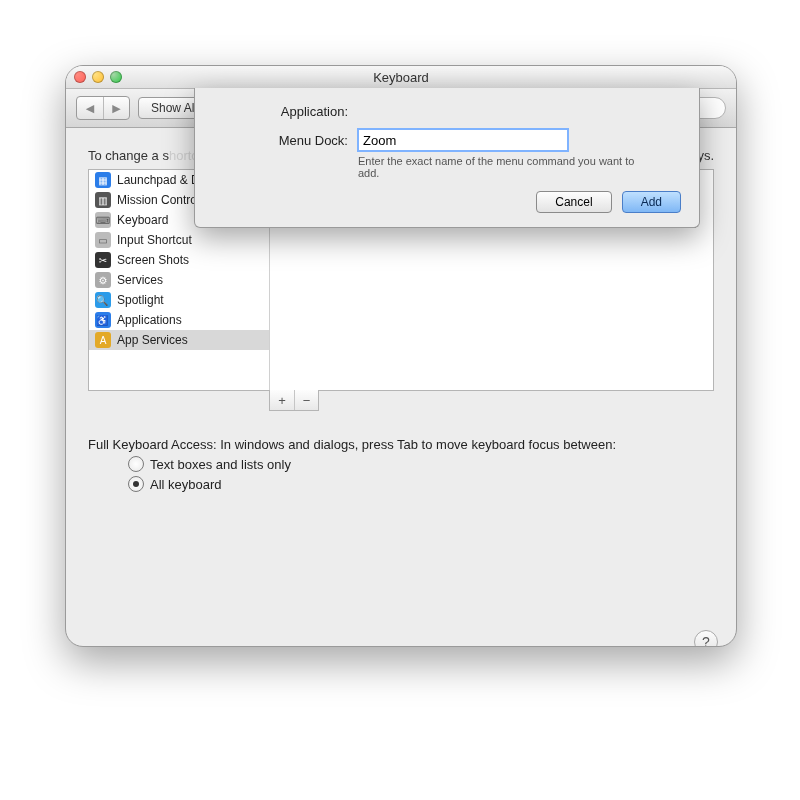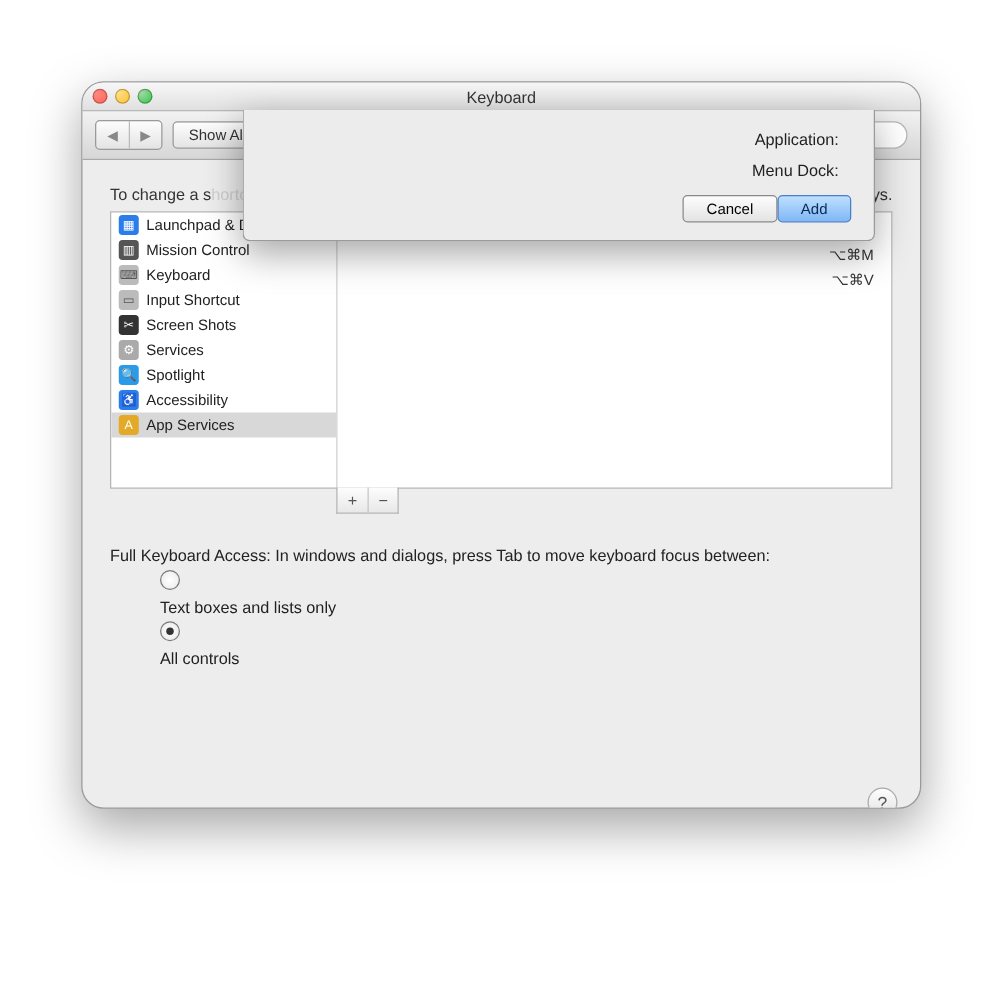--- a/index.html
+++ b/index.html
@@ -161,21 +161,21 @@
     border:1px solid #b5b5b5;
     border-top:none;
     background:linear-gradient(#fdfdfd,#e8e8e8);
   }
   .addremove button {
     width:24px;height:20px;border:none;background:transparent;
     font-size:13px;color:#555;padding:0;
   }
   .addremove button + button { border-left:1px solid #c5c5c5; }
   .fka { margin-top:26px; font-size:13px; }
-  .radio-row { display:flex; align-items:flex-start; gap:6px; margin-left:40px; margin-top:4px; font-size:13px;flex-direction:column;}
+  .radio-row { display:flex; align-items:center; gap:6px; margin-left:40px; margin-top:4px; font-size:13px;}
   .radio {
     width:14px;height:14px;border-radius:50%;
     border:1px solid #7a7a7a;
     background:radial-gradient(#fff,#e8e8e8);
     display:inline-flex;align-items:center;justify-content:center;
   }
   .radio.checked::after{
     content:"";width:6px;height:6px;border-radius:50%;background:#333;
   }
   .hint { font-size:11px; color:#555; margin-top:8px;}
@@ -197,21 +197,20 @@
     border:1px solid #9a9a9a;
     border-top:none;
     border-radius:0 0 6px 6px;
     box-shadow:0 10px 30px rgba(0,0,0,0.35);
     padding:16px 18px 14px 18px;
   }
   .frow {
     display:flex;
     align-items:center;
     margin-bottom:10px;
-    justify-content:flex-end;
   }
   .flabel {
     width:135px;
     text-align:right;
     padding-right:10px;
     font-size:13px;
   }
   .popup {
     flex:0 0 210px;
     height:20px;
@@ -247,21 +246,21 @@
   .textf.menutitle { width:200px; }
   .shortf {
     width:90px;height:20px;border:1px solid #9a9a9a;background:#fff;
     text-align:center;font-size:12px;display:inline-flex;align-items:center;justify-content:center;
   }
   .shelp {
     font-size:11px;color:#555;margin-left:145px;margin-top:-6px;margin-bottom:10px;
     max-width:280px;
   }
   .sheet-buttons {
-    display:flex;justify-content:flex-end;margin-top:12px;
+    display:flex;justify-content:flex-end;gap:10px;margin-top:12px;
   }
   .pushbtn {
     height:22px;padding:0 18px;
     border:1px solid #8a8a8a;border-radius:4px;
     background:linear-gradient(#fdfdfd,#e3e3e3);
     font-size:12px;
   }
   .pushbtn.default {
     background:linear-gradient(#bfe0ff,#7fb7f5);
     border-color:#4a7ec8;
@@ -326,21 +325,21 @@
         <div class="row">
             <span class="caticon" style="background:#aaa">⚙</span>
             <span>Services</span>
           </div>
         <div class="row">
             <span class="caticon" style="background:#2b9be9">🔍</span>
             <span>Spotlight</span>
           </div>
         <div class="row">
             <span class="caticon" style="background:#2b7de9">♿</span>
-            <span>Accessibility</span>
+            <span>Applications</span>
           </div>
         <div class="row sel">
             <span class="caticon" style="background:#e3a927">A</span>
             <span>App Services</span>
           </div>
       </div>
       <div class="rightlist">
         <div class="shortcol">
           <div>⇧⌘/</div>
           <div>⌥⌘M</div>
@@ -354,34 +353,36 @@
       <button>−</button>
     </div>
 
     <div class="fka">Full Keyboard Access: In windows and dialogs, press Tab to move keyboard focus between:</div>
     <div class="radio-row">
       <span class="radio"></span>
       <span>Text boxes and lists only</span>
     </div>
     <div class="radio-row">
       <span class="radio checked"></span>
-      <span>All controls</span>
+      <span>All keyboard</span>
     </div>
 
     <div class="helpbtn">?</div>
   </div>
 </div>
 
 <div class="sheet">
   <div class="frow">
     <div class="flabel">Application:</div>
   </div>
 
   <div class="frow">
     <div class="flabel">Menu Dock:</div>
-  </div>
+    <input class="textf menutitle" value="Zoom" style="">
+  </div>
+  <div class="shelp">Enter the exact name of the menu command you want to add.</div>
 
 
   <div class="sheet-buttons">
     <button class="pushbtn">Cancel</button>
     <button class="pushbtn default">Add</button>
   </div>
 </div>
 
 </body></html>

